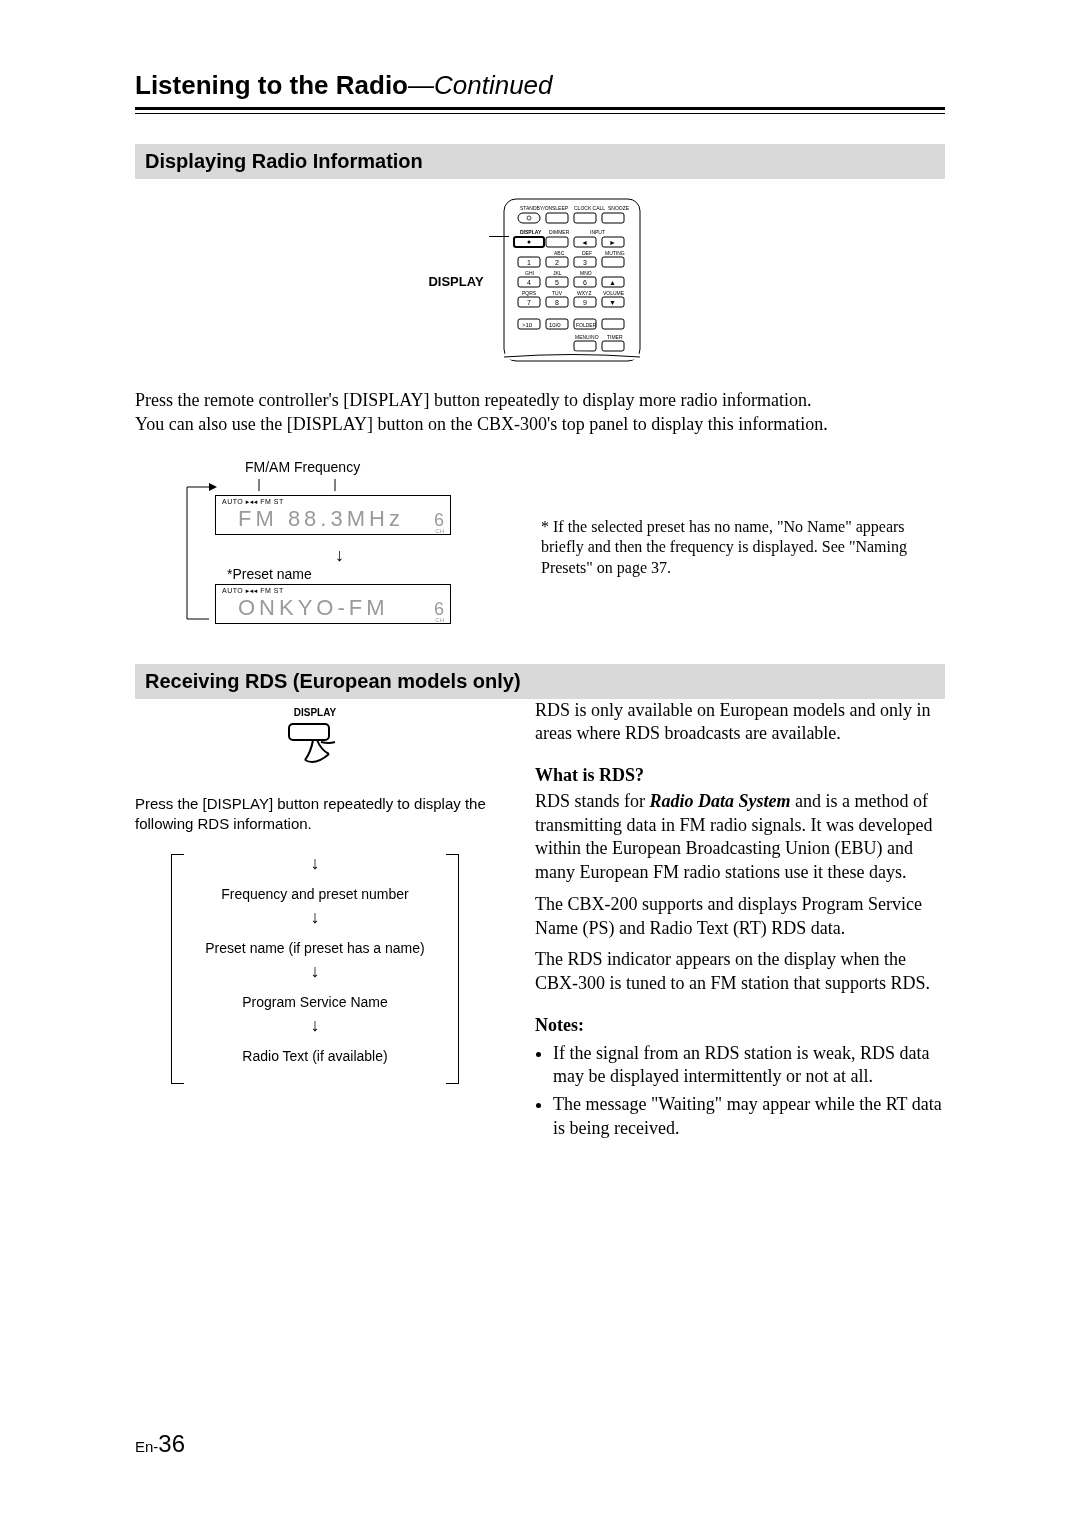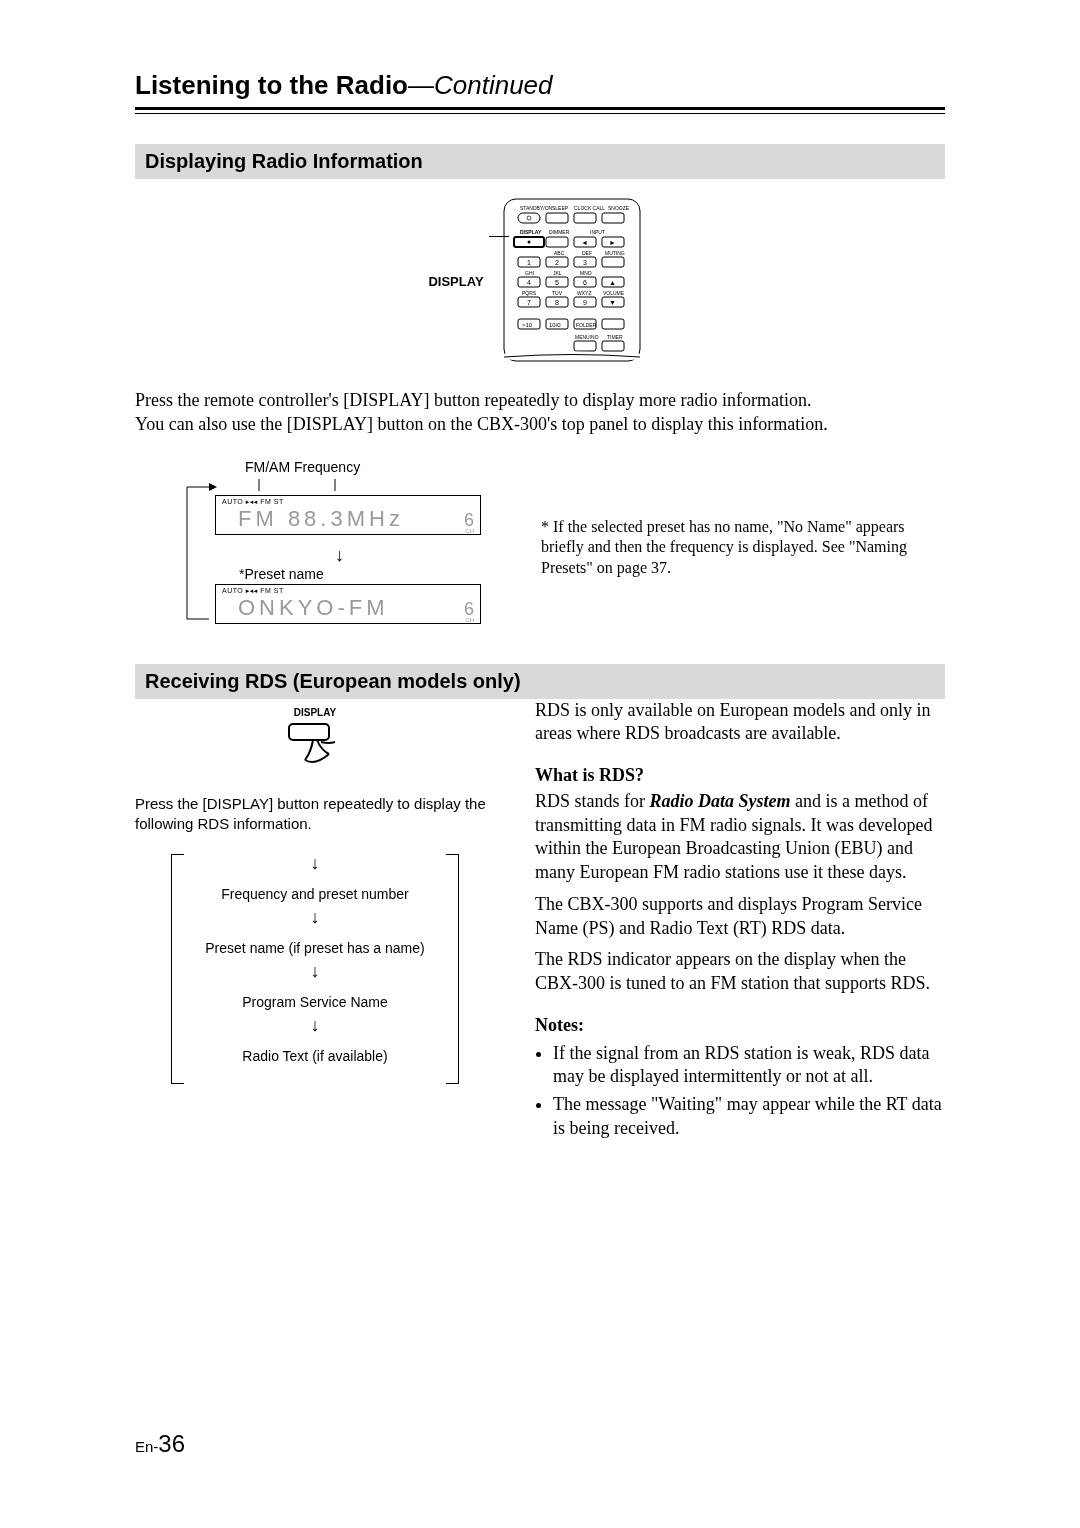--- a/index.html
+++ b/index.html
@@ -58,21 +58,21 @@
     margin-bottom: 6px;
   }
   .disp-labels-row {
     font-family: Arial, Helvetica, sans-serif;
     font-size: 14px;
     margin-left: 30px;
     margin-bottom: 2px;
   }
   .lcd {
     border: 1px solid #000;
-    width: 266px;
+    width: 236px;
     height: 40px;
     position: relative;
     padding: 2px 6px;
     box-sizing: border-box;
     margin-bottom: 10px;
   }
   .lcd .tiny { font-family: Arial, Helvetica, sans-serif; font-size: 7px; letter-spacing: 0.5px; }
   .lcd .seg {
     font-family: Arial, Helvetica, sans-serif;
     font-size: 22px;
@@ -99,21 +99,21 @@
     color: #9a9a9a;
   }
   .down-arrow {
     display: block;
     margin-left: 120px;
     font-size: 18px;
   }
   .preset-label {
     font-family: Arial, Helvetica, sans-serif;
     font-size: 14px;
-    margin-left: 24px;
+    margin-left: 12px;
     margin-bottom: 2px;
   }
   .loop-svg { position: absolute; pointer-events: none; }
   .footnote {
     font-size: 16px;
     line-height: 1.3;
   }
   .two-col {
     display: flex;
     gap: 40px;
@@ -348,21 +348,21 @@
       </div>
     </div>
 
     <div class="col-right">
       <p style="margin-top:0;">RDS is only available on European models and only in areas where RDS broadcasts are available.</p>
 
       <p class="serif-bold" style="margin-bottom:2px;">What is RDS?</p>
       <p style="margin-top:0;">
         <span>RDS stands for </span><span class="italic">Radio Data System</span><span> and is a method of transmitting data in FM radio signals. It was developed within the European Broadcasting Union (EBU) and many European FM radio stations use it these days.</span>
       </p>
-      <p style="margin-top:-10px;">The CBX-300 supports and displays Program Service Name (PS) and Radio Text (RT) RDS data.</p>
+      <p style="margin-top:-10px;">The CBX-200 supports and displays Program Service Name (PS) and Radio Text (RT) RDS data.</p>
       <p style="margin-top:-10px;">The RDS indicator appears on the display when the CBX-300 is tuned to an FM station that supports RDS.</p>
 
       <div class="serif-bold">Notes:</div>
       <ul class="notes">
         <li>If the signal from an RDS station is weak, RDS data may be displayed intermittently or not at all.</li>
         <li>The message "Waiting" may appear while the RT data is being received.</li>
       </ul>
     </div>
   </div>
 

